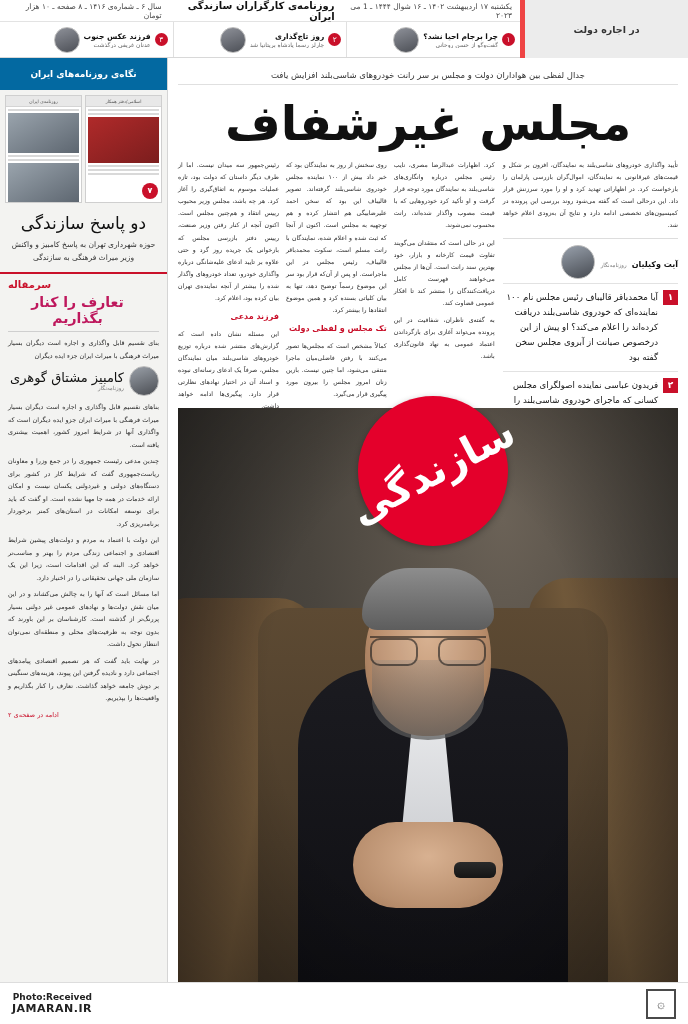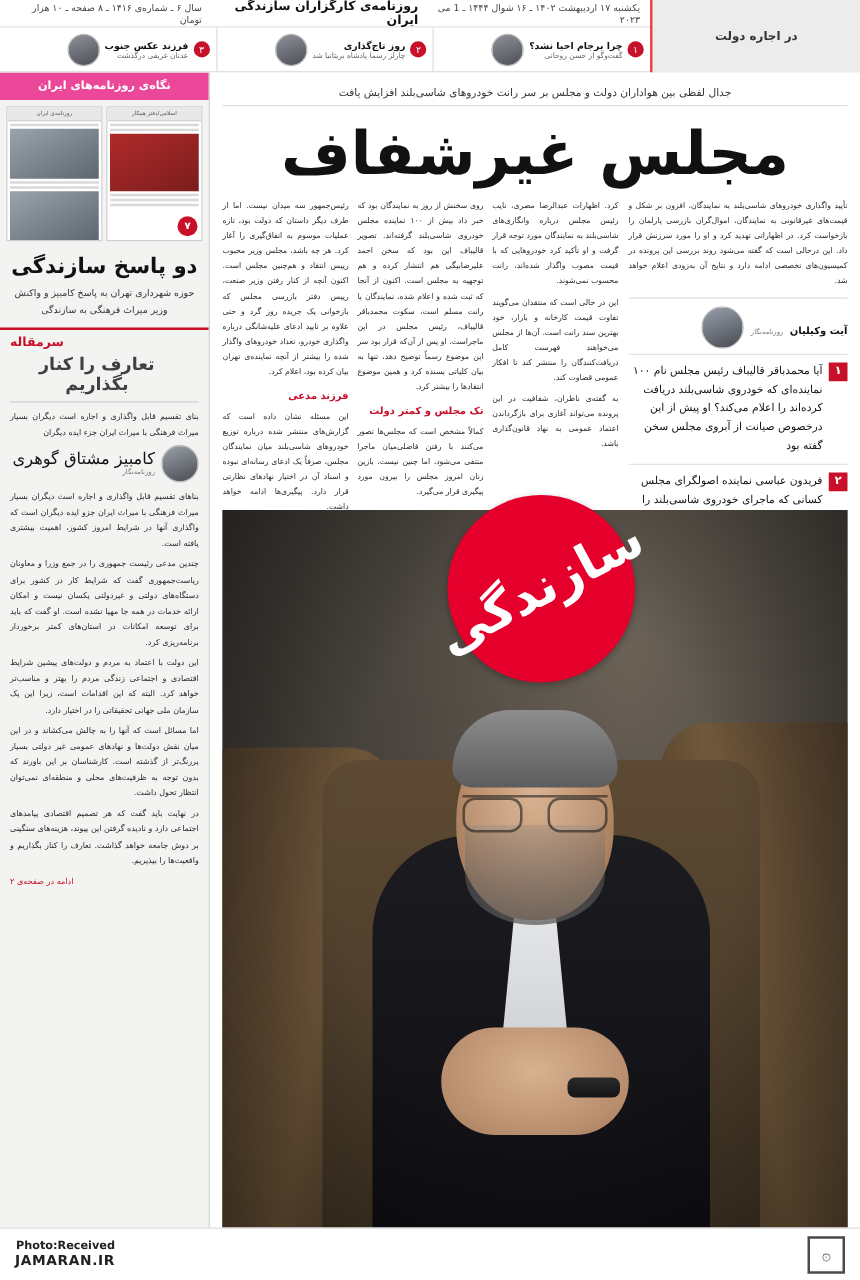--- a/index.html
+++ b/index.html
@@ -20,21 +20,21 @@
   .masthead {
     position: absolute; top: 0; right: 0;
     width: 688px; height: 58px;
     background: #ffffff;
     border-bottom: 1px solid #d8d8d8;
     display: flex; flex-direction: row;
   }
   .mast-left {
     width: 168px; height: 58px;
     background: #ececec;
-    border-left: 2px solid #ef4444;
+    border-left: 5px solid #ef4444;
     display: flex; align-items: center; justify-content: center;
   }
   .mast-left-text { font-size: 9.5px; color: #333; font-weight: bold; }
   .mast-main {
     flex: 1; height: 58px;
     display: flex; flex-direction: column;
   }
   .mast-row1 {
     height: 22px; display: flex; flex-direction: row;
     align-items: center; justify-content: space-between;
@@ -72,21 +72,21 @@
   
   .sidebar {
     position: absolute; top: 58px; left: 0;
     width: 168px; height: 966px;
     background: #f3f3f1;
     border-right: 1px solid #d5d5d5;
     padding: 0;
     overflow: hidden;
   }
   .sb-banner {
-    height: 22px; background: #ec4899; color: #fff;
+    height: 32px; background: #0369a1; color: #fff;
     font-size: 9px; font-weight: bold;
     display: flex; align-items: center; justify-content: center;
   }
   .sb-thumbs {
     display: flex; flex-direction: row; gap: 3px;
     padding: 5px; height: 118px;
   }
   .thumb {
     flex: 1; background: #fff; border: 1px solid #cfcfcf;
     position: relative; overflow: hidden;
@@ -103,32 +103,32 @@
     position: absolute; bottom: 3px; right: 3px;
     width: 16px; height: 16px; border-radius: 50%;
     background: #c9102a; color: #fff; font-size: 8px;
     line-height: 16px; text-align: center; font-weight: bold;
   }
   .sb-lead {
     padding: 4px 8px 8px 8px;
     border-bottom: 2px solid #c9102a;
   }
   .sb-lead-title {
-    font-size: 17px; font-weight: bold; color: #111;
+    font-size: 17px; font-weight: normal; color: #111;
     text-align: center; line-height: 1.35; margin-bottom: 4px;
   }
   .sb-lead-sub {
     font-size: 7.5px; color: #333; text-align: center; line-height: 1.7;
   }
   .sb-col-tag {
     text-align: left; padding: 5px 8px 2px 8px;
     font-size: 10px; font-weight: bold; color: #c9102a;
   }
   .sb-col-title {
-    font-size: 14px; font-weight: bold; color: #404040;
+    font-size: 14px; font-weight: bold; color: #be185d;
     text-align: center; padding: 2px 20px 5px 8px;
   }
   .sb-hr { height: 1px; background: #cfcfcf; margin: 0 8px 5px 8px; }
   .sb-author {
     display: flex; flex-direction: row; align-items: center;
     gap: 5px; padding: 0 8px 5px 8px;
   }
   .sb-avatar {
     width: 30px; height: 30px; border-radius: 50%;
     background: linear-gradient(160deg,#9aa0a8,#4a4d53);
@@ -454,21 +454,21 @@
       </div>
 
       <div class="col-text">
         <div class="txtcol">
           <p>کرد. اظهارات عبدالرضا مصری، نایب رئیس مجلس درباره وانگاری‌های شاسی‌بلند به نمایندگان مورد توجه قرار گرفت و او تأکید کرد خودروهایی که با قیمت مصوب واگذار شده‌اند، رانت محسوب نمی‌شوند.</p>
           <p>این در حالی است که منتقدان می‌گویند تفاوت قیمت کارخانه و بازار، خود بهترین سند رانت است. آن‌ها از مجلس می‌خواهند فهرست کامل دریافت‌کنندگان را منتشر کند تا افکار عمومی قضاوت کند.</p>
           <p>به گفته‌ی ناظران، شفافیت در این پرونده می‌تواند آغازی برای بازگرداندن اعتماد عمومی به نهاد قانون‌گذاری باشد.</p>
         </div>
         <div class="txtcol">
           <p>روی سخنش از روز به نمایندگان بود که خبر داد بیش از ۱۰۰ نماینده مجلس خودروی شاسی‌بلند گرفته‌اند. تصویر قالیباف این بود که سخن احمد علیرضابیگی هم انتشار کرده و هم توجهیه به مجلس است. اکنون از آنجا که ثبت شده و اعلام شده، نمایندگان با رانت مسلم است، سکوت محمدباقر قالیباف، رئیس مجلس در این ماجراست. او پس از آن‌که قرار بود سر این موضوع رسماً توضیح دهد، تنها به بیان کلیاتی بسنده کرد و همین موضوع انتقادها را بیشتر کرد.</p>
-          <div class="subhead">تک مجلس و کمتر دولت</div>
+          <div class="subhead">تک مجلس و لفظی دولت</div>
           <p>کمالاً مشخص است که مجلس‌ها تصور می‌کنند با رفتن فاضلی‌میان ماجرا منتفی می‌شود، اما چنین نیست. بازین زنان امروز مجلس را بیرون مورد پیگیری قرار می‌گیرد.</p>
         </div>
         <div class="txtcol">
           <p>رئیس‌جمهور سه میدان نیست. اما از طرف دیگر داستان که دولت بود، تازه عملیات موسوم به اتفاق‌گیری را آغاز کرد. هر چه باشد، مجلس وزیر محبوب رییس انتقاد و هم‌چنین مجلس است. اکنون آنچه از کنار رفتن وزیر صنعت، رییس دفتر بازرسی مجلس که بازخوانی یک جریده روز گرد و حتی علاوه بر تایید ادعای علیه‌شانگی درباره واگذاری خودرو، تعداد خودروهای واگذار شده را بیشتر از آنچه نماینده‌ی تهران بیان کرده بود، اعلام کرد.</p>
           <div class="subhead">فرزند مدعی</div>
           <p>این مسئله نشان داده است که گزارش‌های منتشر شده درباره توزیع خودروهای شاسی‌بلند میان نمایندگان مجلس، صرفاً یک ادعای رسانه‌ای نبوده و اسناد آن در اختیار نهادهای نظارتی قرار دارد. پیگیری‌ها ادامه خواهد داشت.</p>
         </div>
       </div>
     </div>
 

